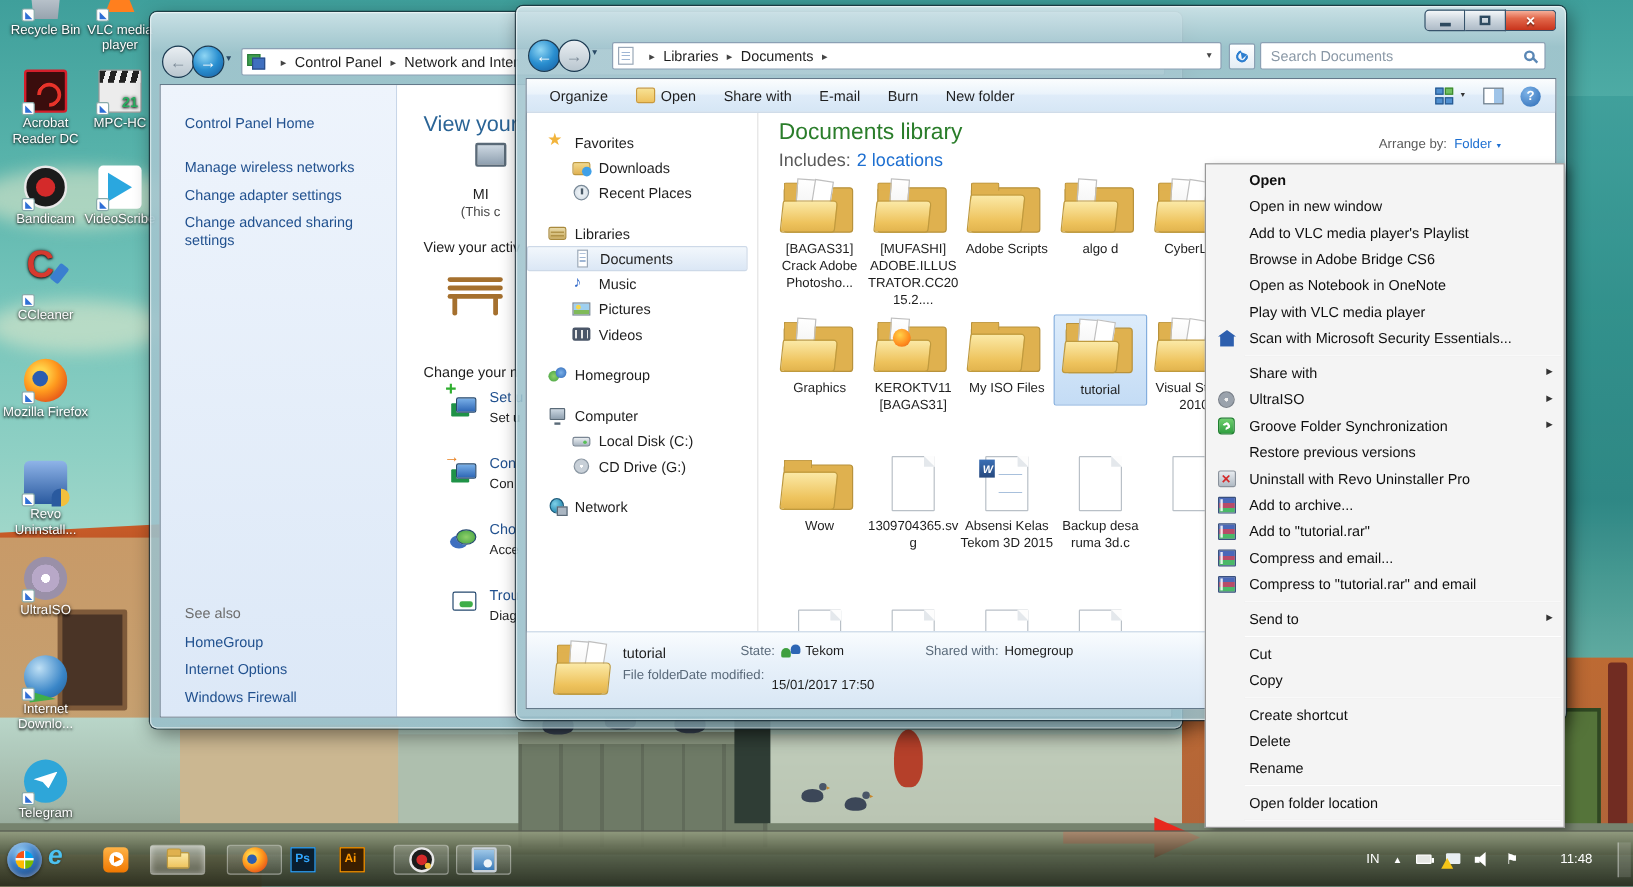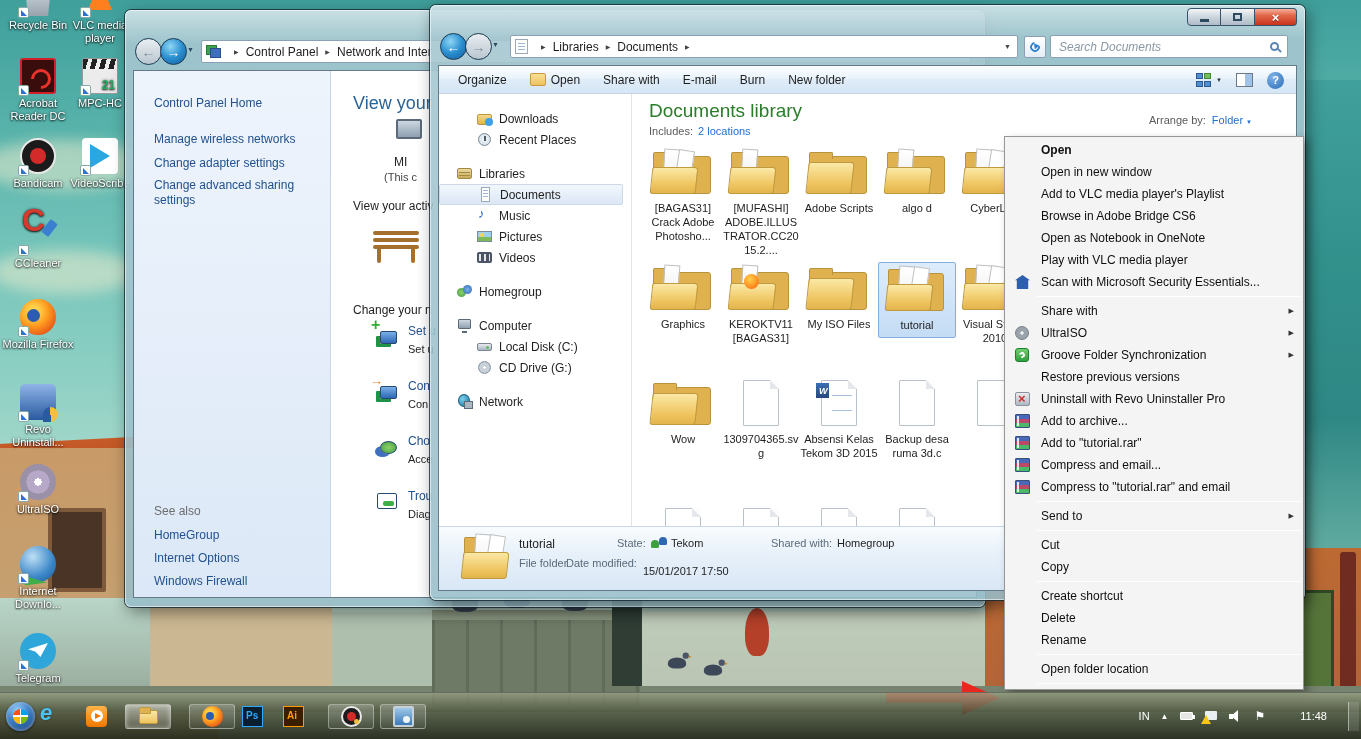--- a/index.html
+++ b/index.html
@@ -89,21 +89,21 @@
   .navcirc{position:absolute;width:27px;height:27px;border-radius:50%;border:1px solid #1c3a52;display:flex;align-items:center;justify-content:center;font-size:14px;font-weight:bold}
   .nc-on{background:radial-gradient(circle at 38% 30%,#8fd6f4,#2a8fd0 50%,#145a9e);color:#fff}
   .nc-off{background:linear-gradient(#e9eef2,#b9c6cf);color:#7e8c99}
   .nav-chev{position:absolute;left:54px;top:10px;font-size:7px;color:#2a4a66}
   .addr{position:absolute;top:4px;height:23px;background:#fff;border:1px solid #8ba0b4;border-radius:2px;display:flex;align-items:center;font-size:12px;color:#1e1e1e;padding:0 4px;overflow:hidden}
   .crumb-sep{font-size:6px;color:#444;margin:0 7px}
   .addr .enddd{margin-left:auto;font-size:7px;color:#444;padding-right:2px}
   .refresh{position:absolute;top:5px;width:22px;height:22px;background:linear-gradient(#fff,#e4edf5);border:1px solid #8ba0b4;border-radius:2px;display:flex;align-items:center;justify-content:center}
   .refresh i{width:10px;height:10px;border:2px solid #2d7fd0;border-radius:50%;border-top-color:transparent;position:relative;transform:rotate(35deg)}
   .refresh i::after{content:"";position:absolute;top:-4px;right:-2px;border:3px solid transparent;border-bottom:5px solid #2d7fd0;transform:rotate(45deg)}
-  .search{position:absolute;top:4px;height:23px;background:#fff;border:1px solid #8ba0b4;border-radius:2px;display:flex;align-items:center;padding:0 8px;font-size:12px;font-style:italic;color:#8a98a6}
+  .search{position:absolute;top:4px;height:23px;background:#fff;border:1px solid #8ba0b4;border-radius:2px;display:flex;align-items:center;padding:0 8px;font-size:12px;color:#8a98a6}
   .mag{margin-left:auto;width:9px;height:9px;border:2px solid #5a87b5;border-radius:50%;position:relative}
   .mag::after{content:"";position:absolute;right:-3px;bottom:-4px;width:2px;height:6px;background:#5a87b5;transform:rotate(-45deg)}
   .addricon{width:13px;height:15px;background:#fff;border:1px solid #9aa8b8;margin-right:6px;position:relative;flex:none}
   .addricon::after{content:"";position:absolute;inset:3px 2px;background:repeating-linear-gradient(180deg,#9fb6d4 0 1px,transparent 1px 3px)}
   .cp-addricon{width:15px;height:13px;position:relative;margin-right:6px;flex:none}
   .cp-addricon::before{content:"";position:absolute;left:0;top:0;width:9px;height:8px;background:#3f9f4f;border:1px solid #2a7a38}
   .cp-addricon::after{content:"";position:absolute;right:0;bottom:0;width:9px;height:8px;background:#3f6fbf;border:1px solid #2a4e8a}
   .win-body{position:absolute;left:8px;right:8px;top:60px;bottom:9px;background:#fff;border:1px solid #64798a}
 
   
@@ -182,21 +182,21 @@
   .si.i-computer::before{content:"";position:absolute;inset:1px 2px 4px 2px;background:linear-gradient(#cdd8e2,#8fa0b0);border:1px solid #5a6a78;border-radius:1px}
   .si.i-computer::after{content:"";position:absolute;bottom:0;left:6px;width:5px;height:2px;background:#5a6a78}
   .si.i-disk::before,.si.i-drive::before{content:"";position:absolute;inset:4px 1px 3px 1px;background:linear-gradient(#e8ecf0,#aab6c2);border:1px solid #7a8694;border-radius:2px}
   .si.i-disk::after{content:"";position:absolute;right:4px;top:7px;width:3px;height:3px;border-radius:50%;background:#58c058}
   .si.i-cddrive::before{content:"";position:absolute;inset:1px 2px;border-radius:50%;background:radial-gradient(circle,#fff 15%,#c8d0d8 16% 60%,#9aa6b2);border:1px solid #8a96a2}
   .si.i-network::before{content:"";position:absolute;inset:0 3px 2px 2px;border-radius:50%;background:radial-gradient(circle at 35% 35%,#7fd0e8,#2d8fb5 70%,#1f6f95);border:1px solid #1a5a7a}
   .si.i-network::after{content:"";position:absolute;right:0;bottom:0;width:7px;height:6px;background:#aab6c2;border:1px solid #5a6a78}
 
   .file-area{position:absolute;left:194px;right:0;top:0;bottom:0;background:#fff;overflow:hidden}
   .lib-title{position:absolute;left:16px;top:6px;font-size:19px;color:#2a7d2a}
-  .includes{position:absolute;left:16px;top:31px;font-size:11px;color:#5a5a5a}
+  .includes{position:absolute;left:16px;top:31px;font-size:15px;color:#5a5a5a}
   .includes a{color:#1d6fd1;text-decoration:none;margin-left:5px}
   .arrange{position:absolute;right:44px;top:20px;font-size:11px;color:#5a5a5a}
   .arrange b{color:#1d6fd1;font-weight:normal;margin-left:6px}
   .arrange .cg{font-size:6px;color:#1d6fd1;margin-left:3px}
   .tile{position:absolute;width:78px;text-align:center;font-size:11px;line-height:14px;color:#1e1e1e;padding-top:2px}
   .tile:nth-child(5n+1){left:11px}.tile:nth-child(5n+2){left:89px}
   .tile:nth-child(5n+3){left:167px}.tile:nth-child(5n+4){left:245px}.tile:nth-child(5n+0){left:323px}
   .tile:nth-child(-n+5){top:52px}
   .tile:nth-child(n+6):nth-child(-n+10){top:168px}
   .tile:nth-child(n+11):nth-child(-n+15){top:283px}
@@ -597,20 +597,24 @@
             <i></i>
           </span>
           <span class="cg" style="font-size:6px;color:#333">▼</span>
         </span>
       <span class="prev-ic"></span>
       <span class="help-ic">?</span>
     </div>
     <div class="main">
       <div class="ex-side">
 
+          <div class="row group first">
+            <span class="si i-star"></span>
+            <span>Favorites</span>
+          </div>
 
 
           <div class="row child">
             <span class="si i-downloads"></span>
             <span>Downloads</span>
           </div>
 
           <div class="row child">
             <span class="si i-recent"></span>
             <span>Recent Places</span>

